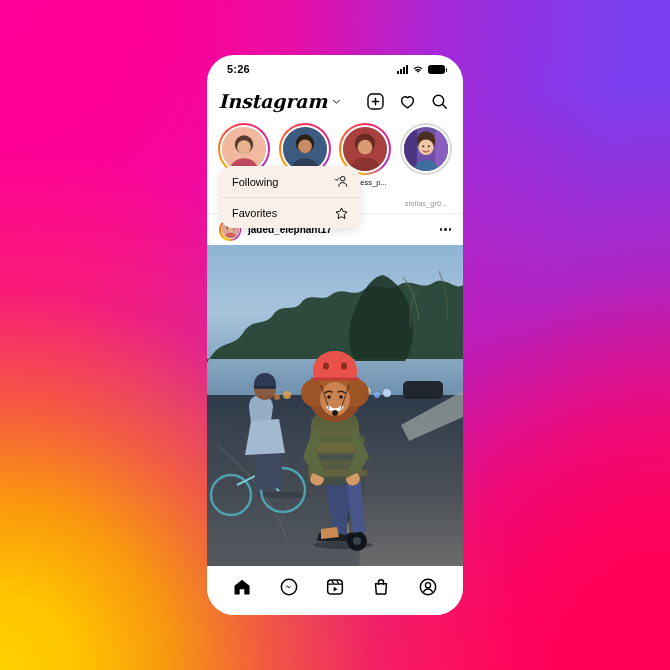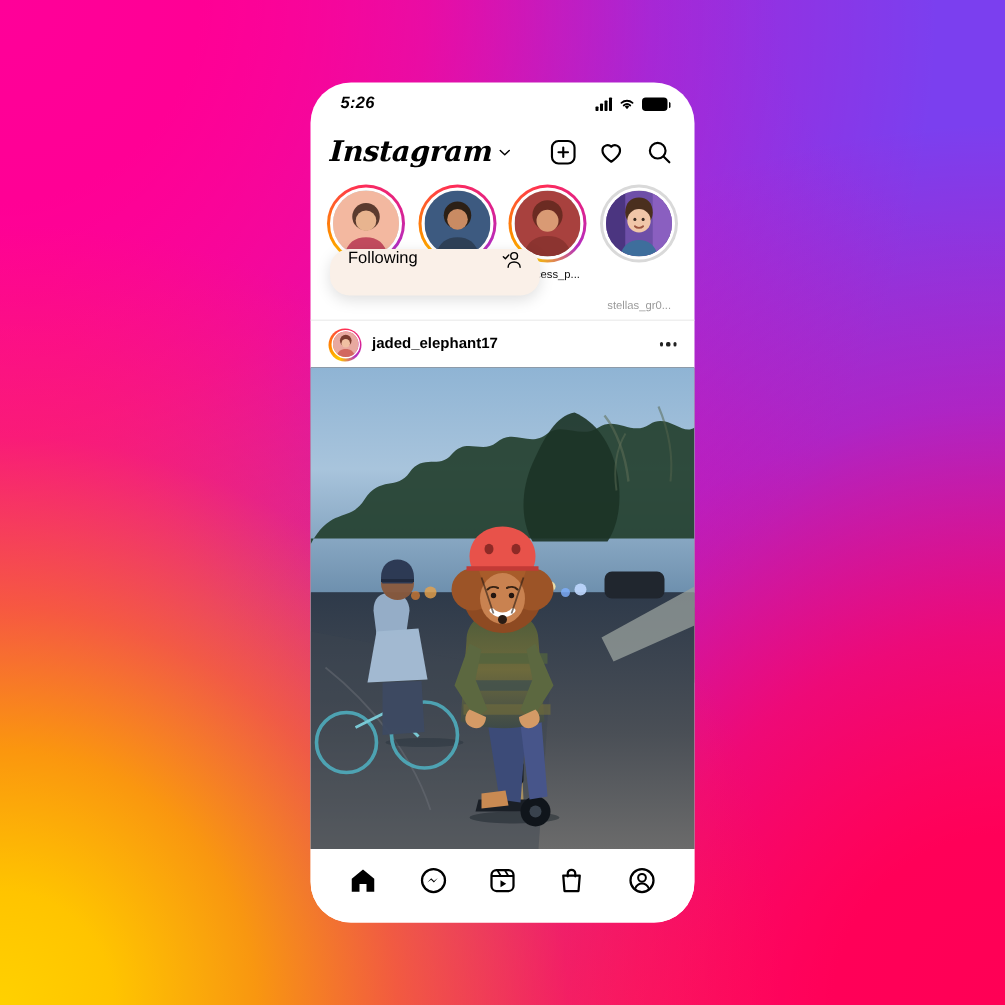--- a/index.html
+++ b/index.html
@@ -28,21 +28,20 @@
     border-radius: 27px;
     overflow: hidden;
   }
 
   
   .statusbar {
     height: 26px;
     display: flex; align-items: center;
     justify-content: space-between;
     padding: 2px 18px 0 20px;
-    font-style: italic;
   }
   .status-time {
     font-size: 11px; font-weight: bold; color: #000;
     letter-spacing: .2px;
   }
   .status-icons { display: flex; align-items: center; gap: 4px; }
   .sig { display: flex; align-items: flex-end; gap: 1px; height: 9px; }
   .sig i { display: block; width: 2px; background: #000; border-radius: .5px; }
   .sig i:nth-child(1) { height: 3px; }
   .sig i:nth-child(2) { height: 5px; }
@@ -122,21 +121,21 @@
     left: 13px; top: 45px;
     width: 140px;
     background: #FAF0E8;
     border-radius: 13px;
     box-shadow: 0 3px 10px rgba(0,0,0,0.13);
     z-index: 40;
     overflow: hidden;
   }
   .dd-item {
     height: 31px;
-    display: flex; 
+    display: flex; align-items: center;
     justify-content: space-between;
     padding: 0 11px 0 12px;
   }
   .dd-item + .dd-item { border-top: 1px solid #EADFD4; }
   .dd-label { font-size: 11px; color: #000; }
 
   
   .post-header {
     height: 31px;
     display: flex; align-items: center;
@@ -301,20 +300,28 @@
       </div>
 
       <div class="dropdown">
         <div class="dd-item">
           <span class="dd-label">Following</span>
           <span>
             <svg width="15" height="15" viewBox="0 0 24 24">
               <circle cx="14" cy="7.5" r="3.6" stroke="#000" stroke-width="1.5" fill="none"></circle>
               <path d="M7.6 19.5c0-3.6 2.9-5.7 6.4-5.7s6.4 2.1 6.4 5.7" stroke="#000" stroke-width="1.5" fill="none" stroke-linecap="round"></path>
               <path d="M2.5 8.2l2.2 2.2 3.6-4" stroke="#000" stroke-width="1.5" fill="none" stroke-linecap="round" stroke-linejoin="round"></path>
+            </svg>
+          </span>
+        </div>
+        <div class="dd-item">
+          <span class="dd-label">Favorites</span>
+          <span>
+            <svg width="15" height="15" viewBox="0 0 24 24">
+              <path d="M12 3.2l2.7 5.6 6.1.8-4.5 4.3 1.2 6.1L12 17.1l-5.5 2.9 1.2-6.1L3.2 9.6l6.1-.8z" stroke="#000" stroke-width="1.5" fill="none" stroke-linejoin="round"></path>
             </svg>
           </span>
         </div>
       </div>
     </div>
 
     <div class="post-header">
       <div class="post-av-ring">
         <div class="post-av-inner">
           <svg class="av" viewBox="0 0 48 48">

